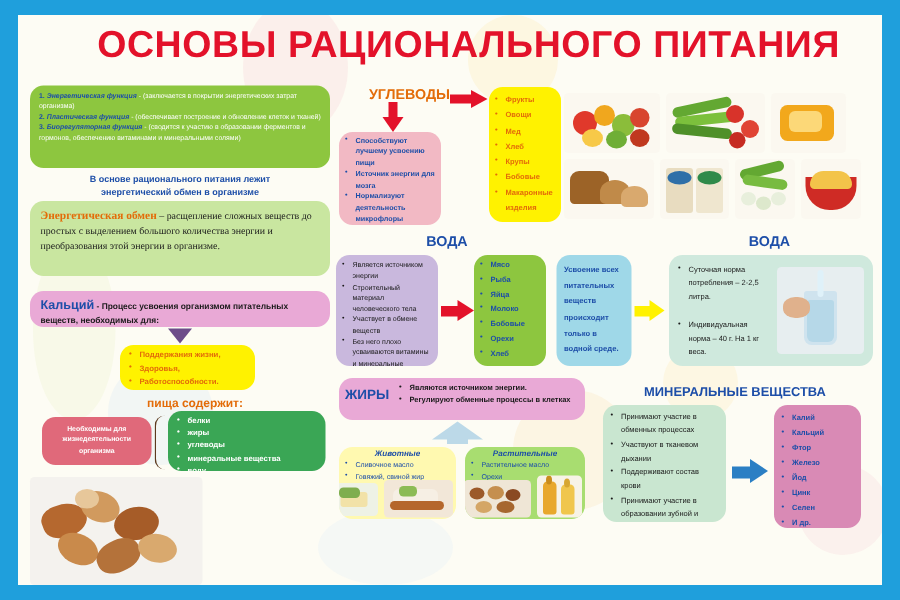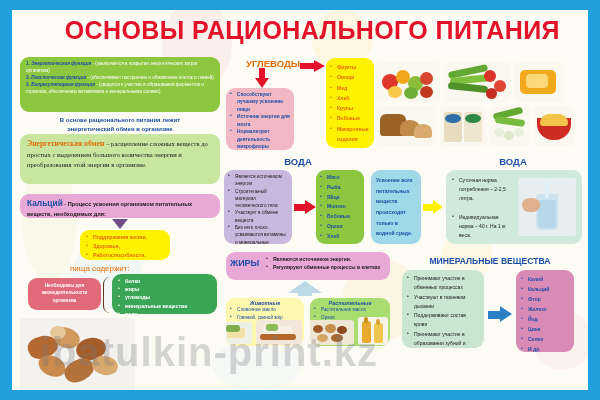--- a/index.html
+++ b/index.html
@@ -118,22 +118,22 @@
   <div class="arr arr-d" style="left:112px;top:219px;border-top:10px solid #6d4c8a;"></div>
 
   <div class="box" style="left:80px;top:230px;width:90px;height:30px;background:#fff200;padding:3px 6px;">
     <ul class="bl" style="font-size:5.2px;line-height:1.75;color:#e36c09;font-weight:bold;">
       <li>Поддержания жизни,</li>
       <li>Здоровья,</li>
       <li>Работоспособности.</li>
     </ul>
   </div>
 
-  <div style="position:absolute;left:70px;top:264px;width:120px;
-              font-size:8px;font-weight:normal;color:#e36c09;">пища содержит:</div>
+  <div style="position:absolute;left:70px;top:264px;width:120px;text-align:center;
+              font-size:8px;font-weight:bold;color:#e36c09;">пища содержит:</div>
 
   <div class="box" style="left:28px;top:278px;width:73px;height:32px;background:#e0697a;padding:4px 4px;">
     <div style="font-size:4.6px;line-height:1.6;color:#ffffff;font-weight:bold;text-align:center;">Необходимы для жизнедеятельности организма</div>
   </div>
 
   <div style="position:absolute;left:103px;top:277px;width:7px;height:36px;
               border-left:1.4px solid #5c3a1e;border-top-left-radius:7px;border-bottom-left-radius:7px;"></div>
 
   <div class="box" style="left:112px;top:274px;width:105px;height:40px;background:#3aa655;padding:3px 6px;">
     <ul class="bl" style="font-size:5.2px;line-height:1.58;color:#ffffff;font-weight:bold;">
@@ -359,15 +359,14 @@
       <li>Кальций</li>
       <li>Фтор</li>
       <li>Железо</li>
       <li>Йод</li>
       <li>Цинк</li>
       <li>Селен</li>
       <li>И др.</li>
     </ul>
   </div>
 
-  <div class="wm" style="left:40px;top:330px;font-size:40px;letter-spacing:1px;">ibatulkin-print.kz</div>
 
 </div>
 
 </body></html>

